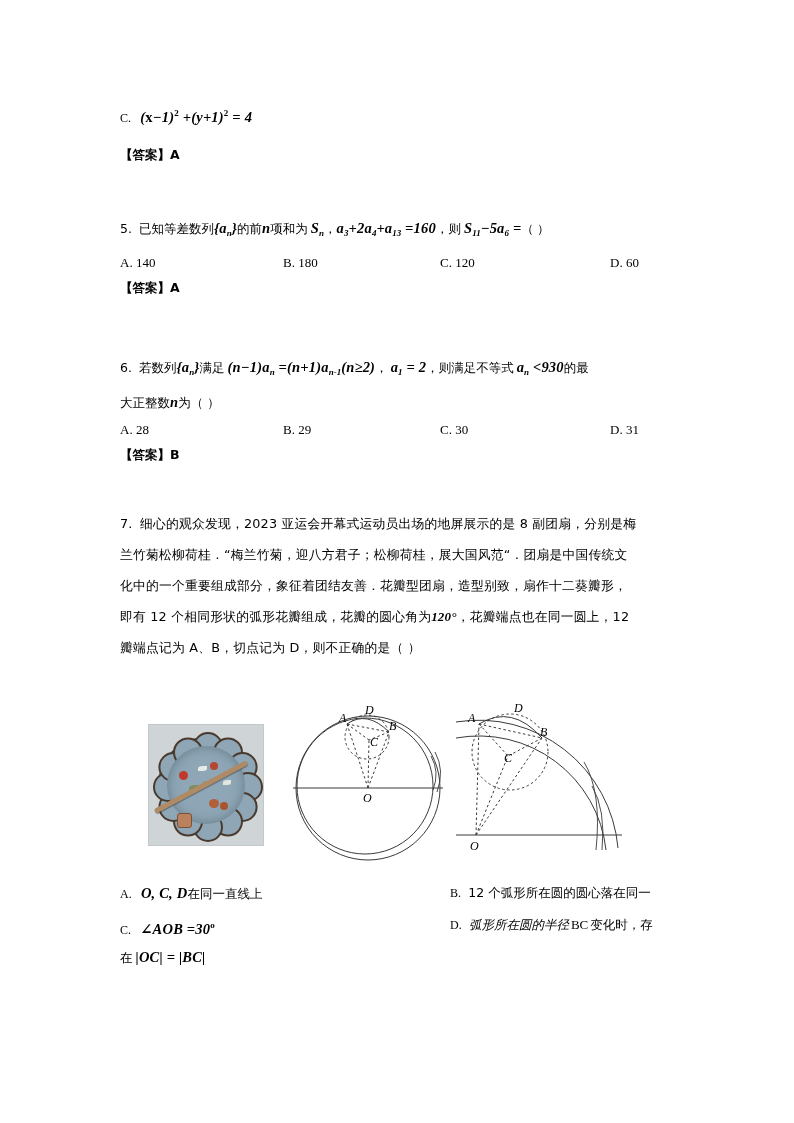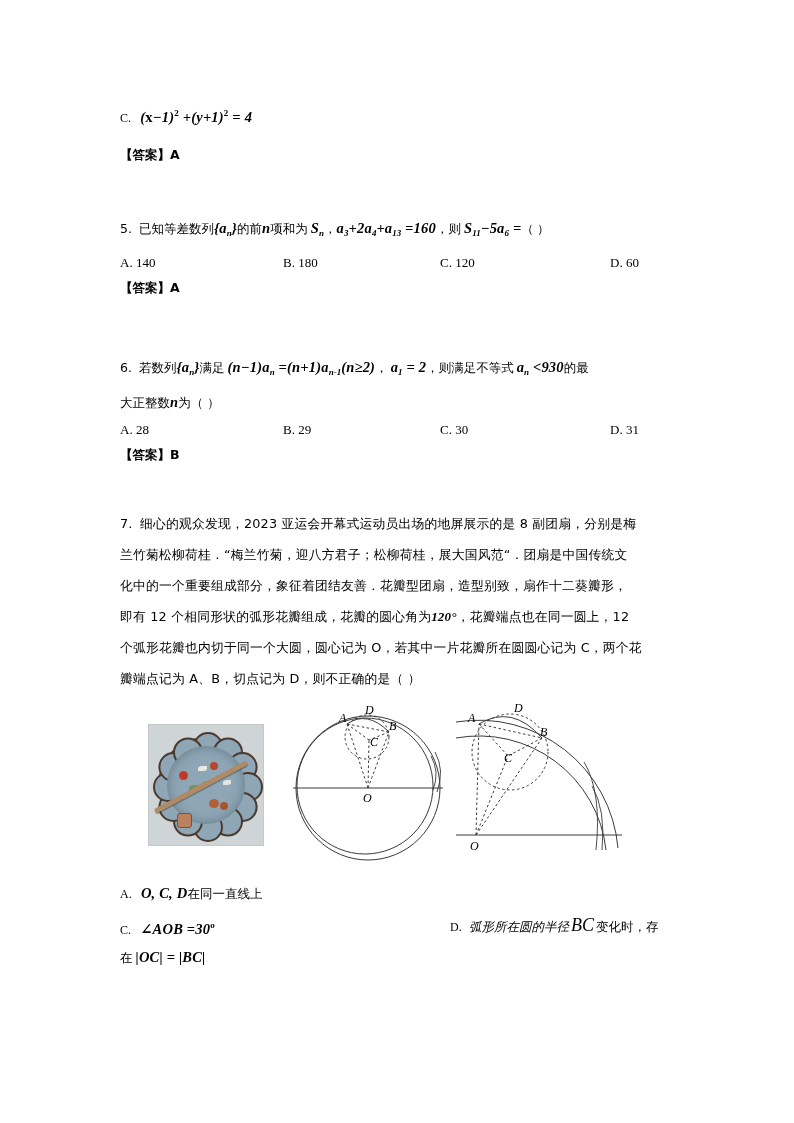--- a/index.html
+++ b/index.html
@@ -162,22 +162,21 @@
 
   #diagram-1, #diagram-2 {
     position: absolute;
     top: 0;
   }
   #diagram-1 { left: 165px; }
   #diagram-2 { left: 330px; }
 
   .fig-label {
     font-family: "Liberation Serif", serif;
-    font-style: italic;
-    font-size: 18px;
+    font-size: 13px;
   }
 </style>
 </head>
 <body>
 
 <div class="page">
 
   <div class="block" style="top:98px;">
     <div class="opts" style="height:28px;">
       <span class="o1">
@@ -237,21 +236,20 @@
   <div class="block" style="top:508px;">
     <div class="body-cn">
       <span>7.</span>
       <span style="margin-left:3px;">细心的观众发现，2023 亚运会开幕式运动员出场的地屏展示的是 8 副团扇，分别是梅</span>
     </div>
     <div class="body-cn">兰竹菊松柳荷桂．“梅兰竹菊，迎八方君子；松柳荷桂，展大国风范“．团扇是中国传统文</div>
     <div class="body-cn">化中的一个重要组成部分，象征着团结友善．花瓣型团扇，造型别致，扇作十二葵瓣形，</div>
     <div class="body-cn">
       <span>即有 12 个相同形状的弧形花瓣组成，花瓣的圆心角为</span><span class="m" style="font-size:13px;">120°</span><span>，花瓣端点也在同一圆上，12</span>
     </div>
-    <div class="body-cn">个弧形花瓣也内切于同一个大圆，圆心记为 O，若其中一片花瓣所在圆圆心记为 C，两个花</div>
     <div class="body-cn">瓣端点记为 A、B，切点记为 D，则不正确的是（      ）</div>
   </div>
 
   <div id="figure-row">
 
     <div id="fan-photo">
       <div class="fan-disc"></div>
 
       <div class="scallop" style="transform: translate(0px,-40px);"></div>
       <div class="scallop" style="transform: translate(20px,-34.6px);"></div>
@@ -345,20 +343,24 @@
       </g>
     </svg>
   </div>
 
   <div class="block" style="top:878px;">
     <div class="opts" style="height:32px;">
       <span class="o1">
         <span class="opt-label">A.</span>
         <span class="m" style="margin-left:6px;">O, C, D</span><span class="cn">在同一直线上</span>
       </span>
+      <span class="o4" style="left:330px;">
+        <span class="opt-label">B.</span>
+        <span class="cn" style="margin-left:4px;">12 个弧形所在圆的圆心落在同一</span>
+      </span>
     </div>
     <div class="opts" style="height:32px;">
       <span class="o1">
         <span class="opt-label">C.</span>
         <span class="m" style="margin-left:6px;">∠AOB =30<sup>o</sup></span>
       </span>
       <span class="o4" style="left:330px;">
         <span class="opt-label">D.</span>
         <span class="cn" style="margin-left:4px;font-style:italic;">弧形所在圆的半径</span><span class="fig-label" style="margin:0 2px;">BC</span><span class="cn">变化时，存</span>
       </span>

